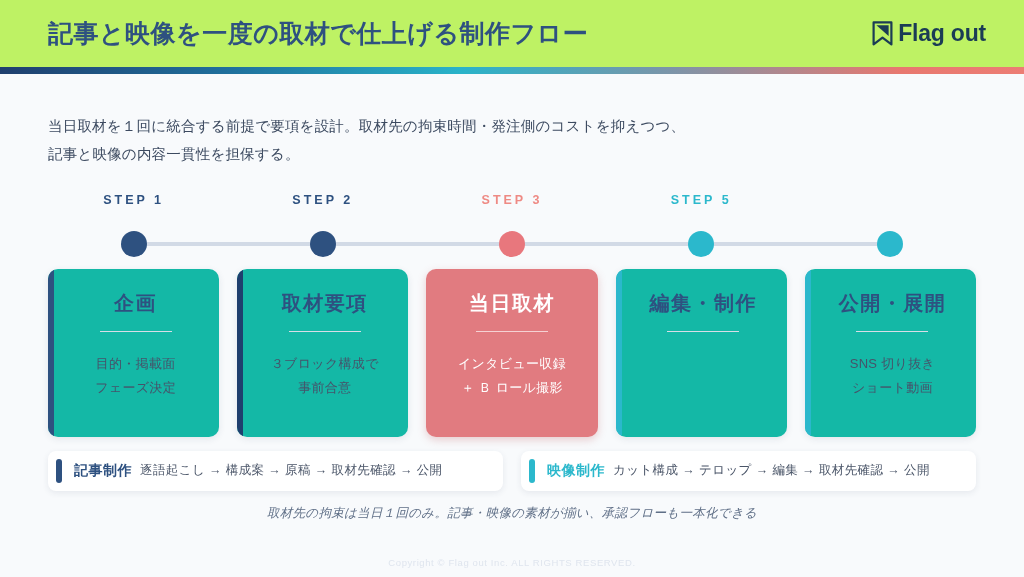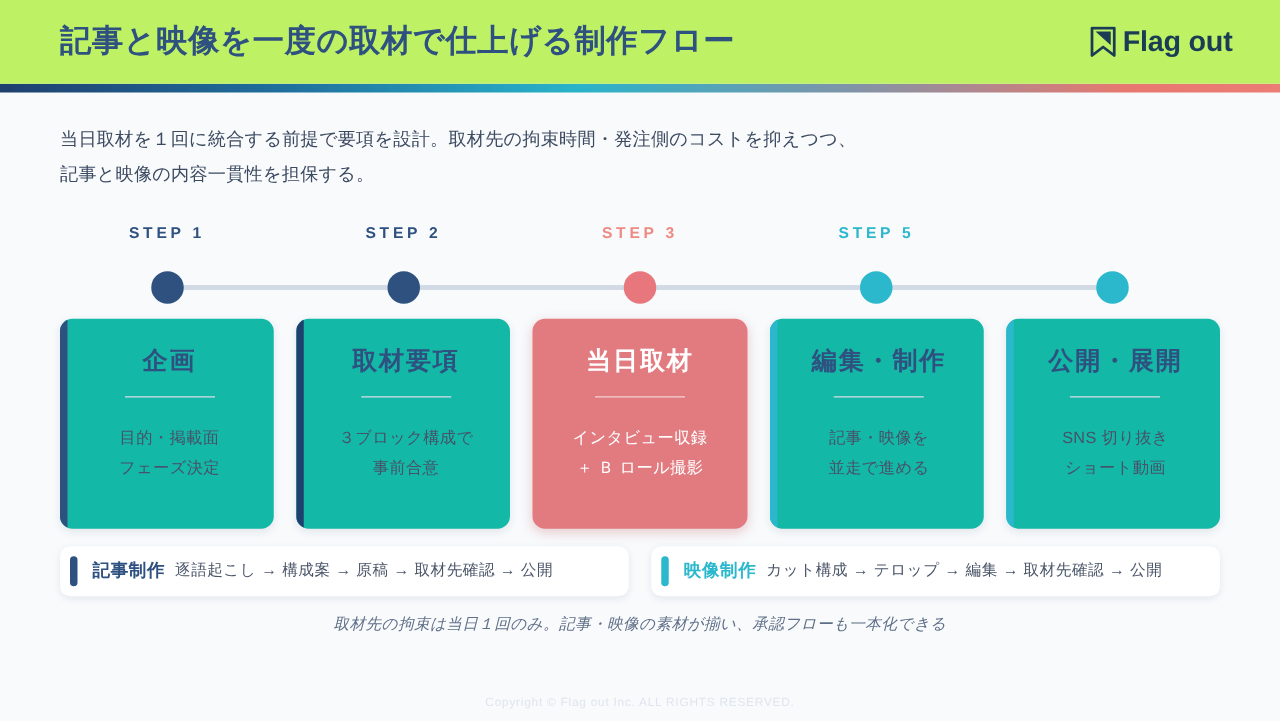--- a/index.html
+++ b/index.html
@@ -50,21 +50,21 @@
       #29b3c9 45%,
       #7e94a8 66%,
       #e8786f 88%,
       #ec7d74 100%);
   }
 
   
   .body {
     position:relative;
     flex:1 1 auto;
-    padding:2px 48px;
+    padding:16px 48px;
   }
 
   .lead {
     margin-top:22px;
     font-size:14.5px;
     line-height:1.95;
     color:#3c4a60;
     letter-spacing:0.2px;
   }
 
@@ -297,24 +297,20 @@
         <div class="card-desc">
           <div>インタビュー収録</div>
           <div>＋ Ｂ ロール撮影</div>
         </div>
       </div>
 
       <div class="card">
         <span class="card-bar" style="background: rgb(43, 184, 204);"></span>
         <div class="card-title">編集・制作</div>
         <div class="card-rule"></div>
-        <div class="card-desc">
-          <div>記事・映像を</div>
-          <div>並走で進める</div>
-        </div>
       </div>
 
       <div class="card">
         <span class="card-bar" style="background: rgb(43, 184, 204);"></span>
         <div class="card-title">公開・展開</div>
         <div class="card-rule"></div>
         <div class="card-desc">
           <div>SNS 切り抜き</div>
           <div>ショート動画</div>
         </div>

